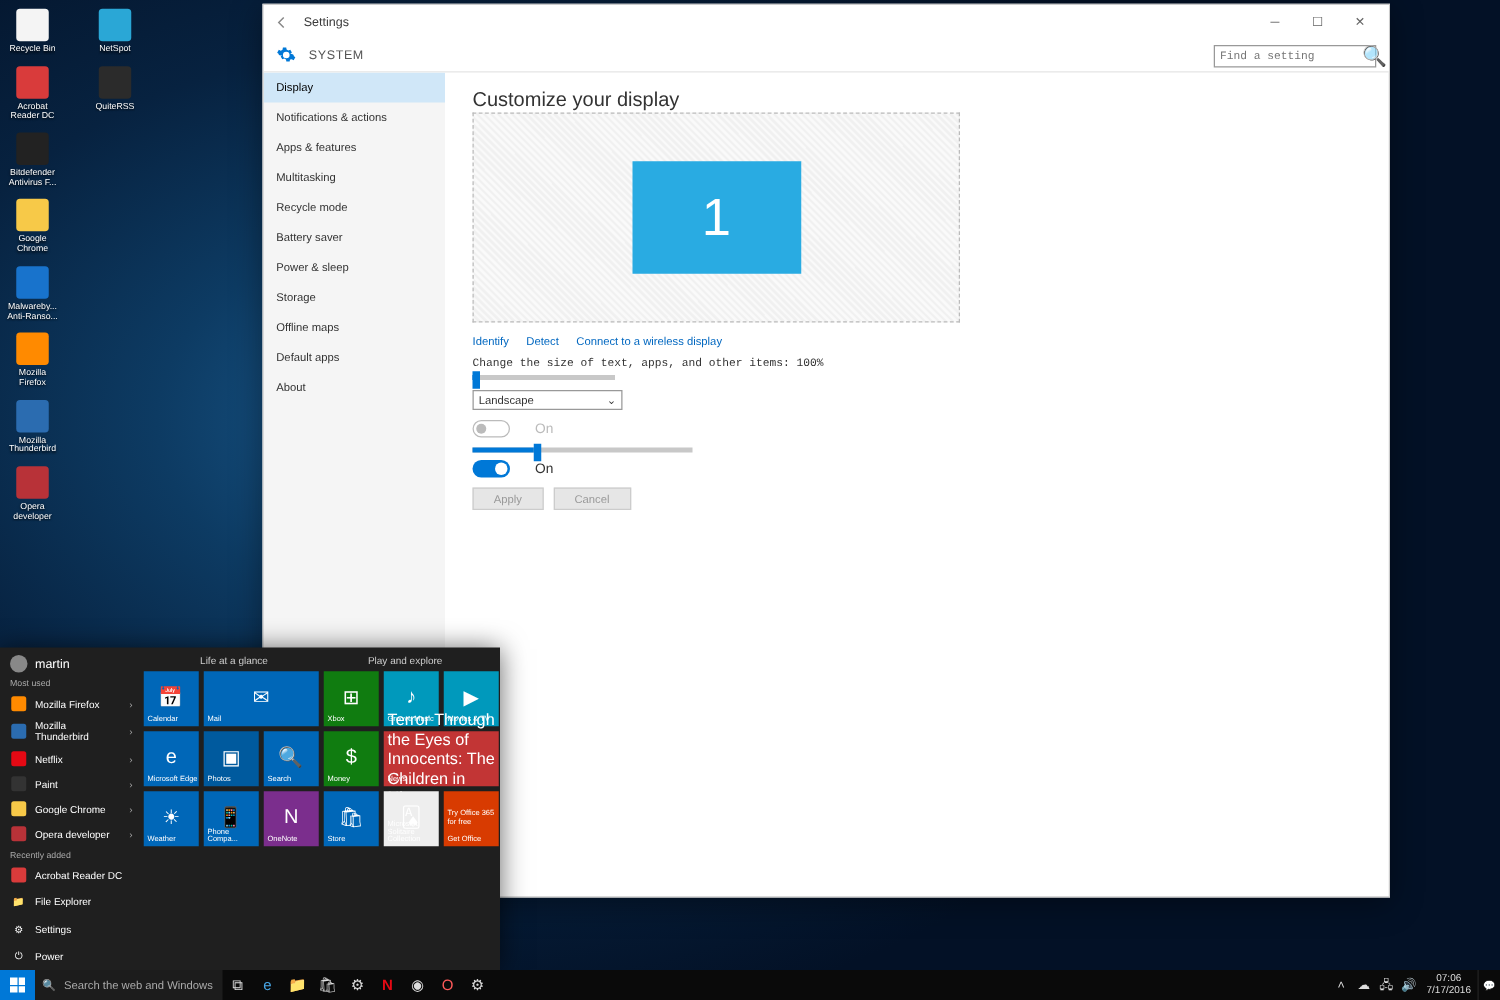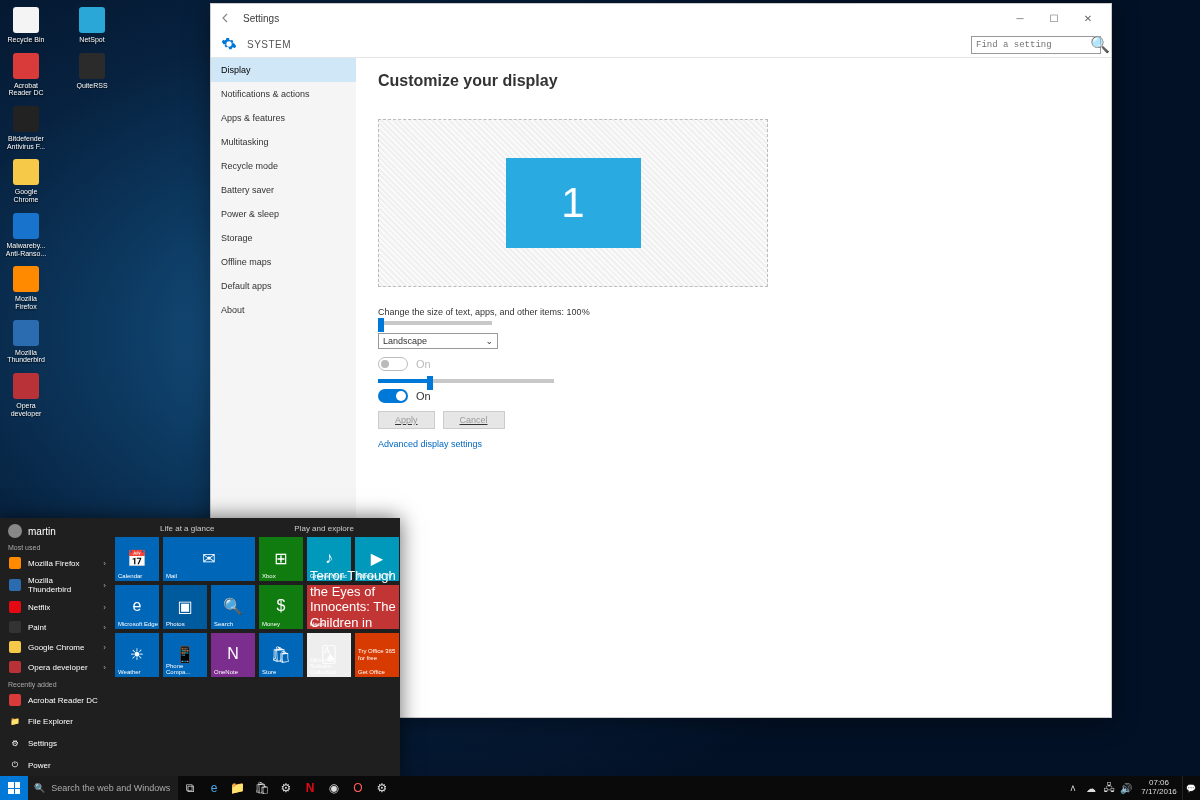--- a/index.html
+++ b/index.html
@@ -25,41 +25,41 @@
 .subtitlebar .cat { font-size: 10px; color: #555; letter-spacing: .5px; }
 .subtitlebar .search { margin-left: auto; width: 130px; height: 18px; border: 1px solid #999; display: flex; align-items: center; padding: 0 4px; }
 .subtitlebar .search input { border: none; outline: none; font-size: 9px; flex: 1; background: transparent; font-family: Liberation Mono, monospace; }
 
 .settings-body { display: flex; flex: 1; overflow: hidden; justify-content: flex-end; }
 .leftnav { width: 145px; background: #f5f5f5; }
 .leftnav .item { padding: 7px 10px; font-size: 9px; color: #333; cursor: pointer; }
 .leftnav .item.active { background: #d0e7f8; color: #000; }
 .content { flex: 1; position: relative; overflow-y: auto; }
 .content-inner { padding: 14px 22px 40px 22px; font-size: 11px; color: #333; }
-.content-inner h1 { font-size: 16px; font-weight: 700; margin-bottom: 29px; color: #333; }
+.content-inner h1 { font-size: 16px; font-weight: 400; margin-bottom: 0; color: #333; }
 .dispgrid { width: 390px; height: 168px; border: 1px dashed #bbb; background: repeating-linear-gradient(45deg, #fafafa, #fafafa 2px, #f0f0f0 2px, #f0f0f0 4px); display: flex; align-items: center; justify-content: center; margin-bottom: 10px; }
 .display-tile { width: 135px; height: 90px; background: #29ABE2; color: #fff; font-size: 42px; font-weight: 200; display: flex; align-items: center; justify-content: center; }
 .linkline { display: flex; gap: 14px; margin-bottom: 6px; }
 .linkline a { color: #0067c0; font-size: 9px; text-decoration: none; cursor: pointer; }
 .warnline { font-size: 9px; margin: 4px 0 8px 0; }
 .warnline .warn { color: #c42b1c; margin-right: 10px; }
 .warnline .so { color: #0067c0; cursor: pointer; }
-.setlabel { font-size: 9px; margin: 20px 0 4px 0; }
+.setlabel { font-size: 9px; margin: 8px 0 4px 0; font-family: Liberation Mono, monospace; }
 .slider { width: 114px; height: 4px; background: #c8c8c8; position: relative; margin-bottom: 6px; }
 .slider .fill { position: absolute; left: 0; top: 0; bottom: 0; background: #0078d7; }
 .slider .thumb { position: absolute; top: -3px; width: 6px; height: 14px; background: #0078d7; }
 .select { display: inline-flex; align-items: center; justify-content: space-between; border: 1px solid #999; font-size: 9px; padding: 1px 4px; width: 120px; height: 16px; margin: 2px 0 8px 0; cursor: pointer; background:#fff; }
 .disabled .setlabel, .disabled .toggle-row span { color: #bbb; }
-.toggle-row { display: flex; align-items: center; gap: 8px; margin-bottom: 8px; }
+.toggle-row { display: flex; align-items: center; gap: 20px; margin-bottom: 8px; }
 .toggle { width: 30px; height: 14px; border-radius: 7px; position: relative; }
 .toggle.off { border: 1px solid #bbb; background: #fff; }
 .toggle.off::after { content: ""; position: absolute; left: 2px; top: 2px; width: 8px; height: 8px; border-radius: 50%; background: #bbb; }
 .toggle.on { background: #0078d7; }
 .toggle.on::after { content: ""; position: absolute; right: 2px; top: 2px; width: 10px; height: 10px; border-radius: 50%; background: #fff; }
-.btnrow { display: flex; gap: 8px; margin: 8px 0 10px 0; text-decoration: underline; }
+.btnrow { display: flex; gap: 8px; margin: 8px 0 10px 0; }
 .sbtn { padding: 3px 16px; font-size: 9px; border: 1px solid #ccc; background: #e6e6e6; color: #999; }
 .adv { color: #0067c0; font-size: 9px; cursor: pointer; }
 
 
 .startmenu { position: absolute; left: 0; bottom: 24px; width: 400px; height: 258px; background: #1f1f1f; display: flex; color: #fff; font-size: 9px; box-shadow: 0 0 20px rgba(0,0,0,.6); }
 .smleft { width: 114px; display: flex; flex-direction: column; }
 .smuser { display: flex; align-items: center; padding: 6px 8px 2px 8px; font-size: 10px; gap: 6px; }
 .avatar { width: 14px; height: 14px; border-radius: 50%; background: #888; }
 .smhead { font-size: 7px; color: #aaa; padding: 4px 8px 2px 8px; }
 .mulist { }
@@ -208,20 +208,25 @@
         <div class="item">Offline maps</div>
         <div class="item">Default apps</div>
         <div class="item">About</div>
       </div>
     <div class="content">
       <div class="content-inner">
         <h1>Customize your display</h1>
         <div class="dispgrid">
           <div class="display-tile">1</div>
         </div>
+        <div class="linkline">
+          <a>Identify</a>
+          <a>Detect</a>
+          <a>Connect to a wireless display</a>
+        </div>
         <div class="setlabel">Change the size of text, apps, and other items: 100%</div>
         <div class="slider">
           <div class="fill" style="width:4%"></div>
             <div class="thumb" style="left:0"></div>
         </div>
         <div class="select">
           <span>Landscape</span>
           <span>⌄</span>
         </div>
         <div class="disabled">
@@ -235,21 +240,20 @@
             <div class="thumb" style="left:28%"></div>
         </div>
         <div class="toggle-row">
           <div class="toggle on"></div>
           <span>On</span>
         </div>
         <div class="btnrow">
           <button class="sbtn">Apply</button>
           <button class="sbtn">Cancel</button>
         </div>
-        <div class="adv">Advanced display settings</div>
       </div>
     </div>
   </div>
 </div>
 
 <div class="startmenu">
   <div class="smleft">
     <div class="smuser">
       <div class="avatar"></div>
       <span>martin</span>

